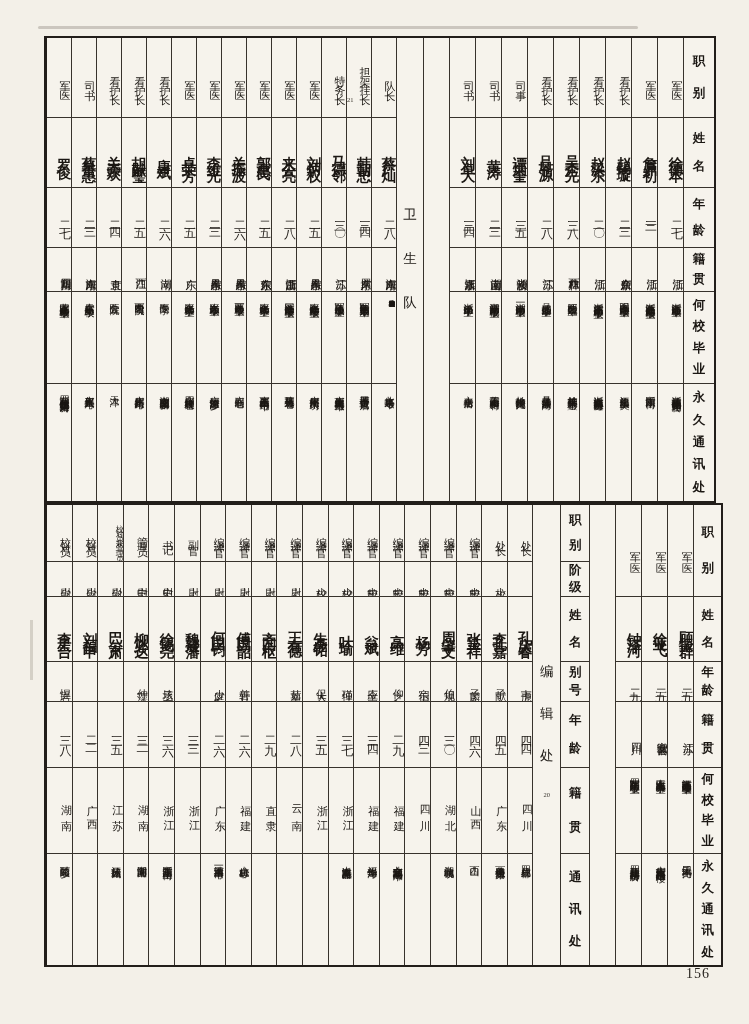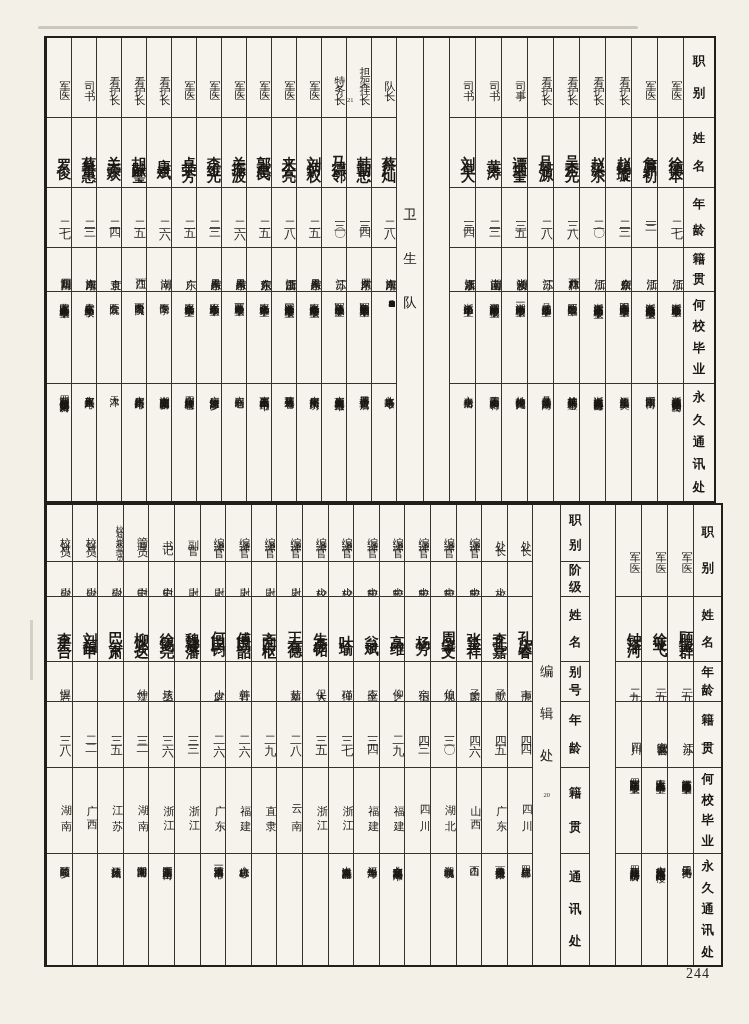--- a/index.html
+++ b/index.html
@@ -543,14 +543,14 @@
         </div>
         <div class="hcell" style="height: 111px;">
           <span class="hchar">永</span>
           <span class="hchar">久</span>
           <span class="hchar">通</span>
           <span class="hchar">讯</span>
           <span class="hchar">处</span>
         </div>
       </div>
     </div>
-  <div class="pagenum">244</div>
+  <div class="pagenum">156</div>
 </div>
 
 </body></html>

